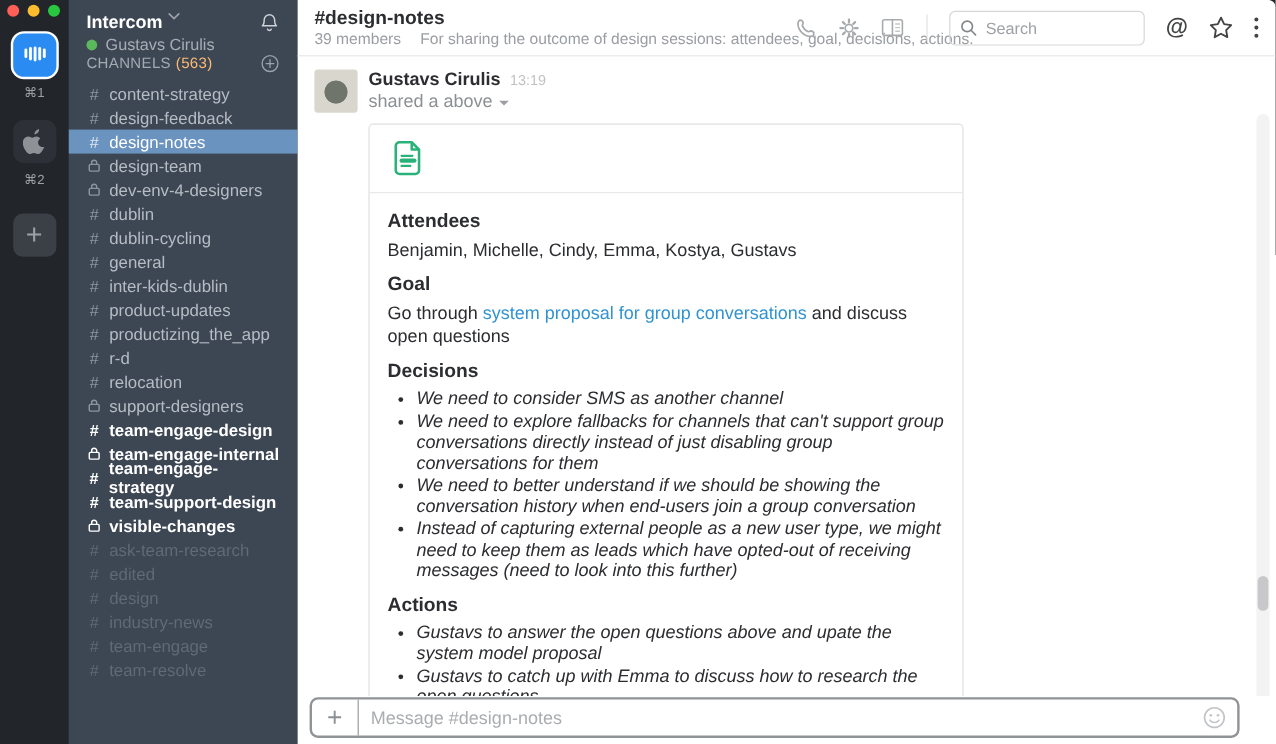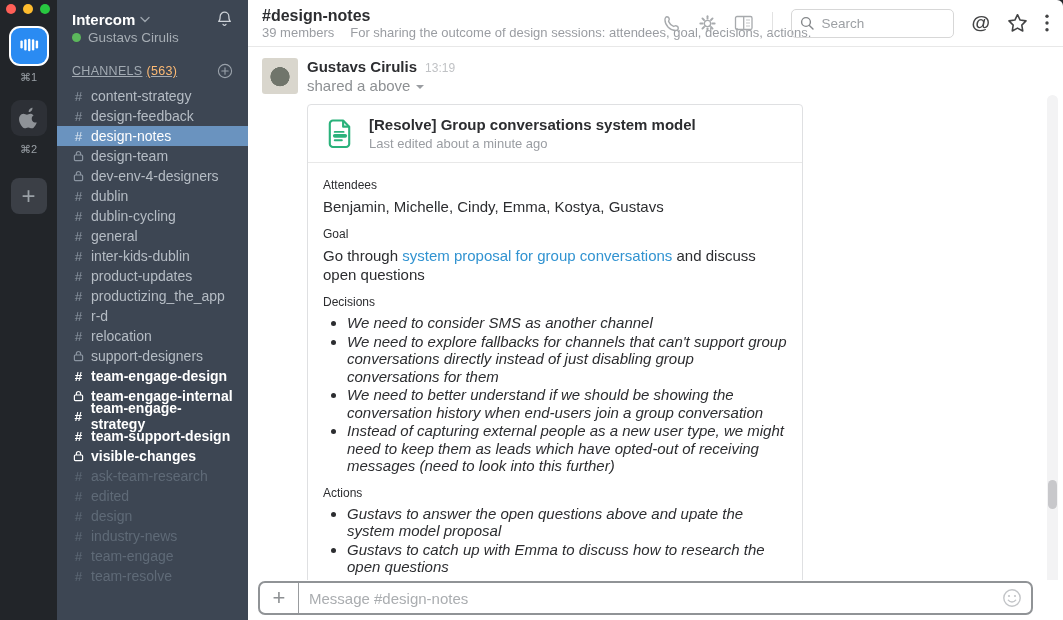--- a/index.html
+++ b/index.html
@@ -16,27 +16,27 @@
   .ws-icon { width:36px; height:36px; border-radius:9px; background:#2a8bf2;
              box-shadow:0 0 0 2px #ffffff; display:flex; align-items:center; justify-content:center; }
   .rail-badge { color:#9aa0a6; font-size:11px; margin-top:7px; text-align:center; }
   .apple-icon { margin-top:16px; width:36px; height:36px; border-radius:9px; background:#2d3036;
                 display:flex; align-items:center; justify-content:center; }
   .add-ws { margin-top:22px; width:36px; height:36px; border-radius:8px; background:#3b3f46;
             color:#9aa0a6; font-size:24px; font-weight:300; display:flex; align-items:center; justify-content:center; }
 
   
   .sidebar { width:191px; flex:0 0 191px; background:#3d4653; color:#b5bcc4; padding-top:10px; overflow:hidden; }
-  .team-row { display:flex; align-items:center; padding:0 15px; }
+  .team-row { display:flex; align-items:flex-start; padding:0 15px; }
   .team-name { color:#fff; font-weight:bold; font-size:15px; }
   .team-caret { margin-left:5px; color:#9aa2ab; }
   .bell { margin-left:auto; color:#cdd2d8; }
   .user-row { display:flex; align-items:center; padding:2px 15px 0; font-size:13.5px; color:#a6adb4; }
   .presence-dot { width:9px; height:9px; border-radius:50%; background:#5cb85c; margin-right:7px; }
-  .channels-head { display:flex; align-items:center; padding:0 15px; margin-top:18px; font-size:12.5px; color:#a2aab2; letter-spacing:.3px;text-decoration:underline; }
+  .channels-head { display:flex; align-items:center; padding:0 15px; font-size:12.5px; color:#a2aab2; letter-spacing:.3px; }
   .channels-count { color:#fdba74; margin-left:4px; }
   .plus-circle { margin-left:auto; color:#9aa2ab; }
   .chan-list { margin-top:7px; }
   .chan { display:flex; align-items:center; height:20px; padding:0 15px; font-size:14px; color:#b5bcc4; cursor:pointer; }
   .chan-prefix { width:13px; margin-right:6px; color:#8b95a1; font-size:13.5px; text-align:center; display:flex; align-items:center; justify-content:center; }
   .chan.active { background:#6a93bf; color:#ffffff; }
   .chan.active .chan-prefix { color:#dbe6f1; }
   .chan.unread { color:#ffffff; font-weight:bold; }
   .chan.unread .chan-prefix { color:#ffffff; }
   .chan.muted { color:#5f6a77; }
@@ -69,21 +69,21 @@
   .caret-down { width:0; height:0; border-left:4px solid transparent; border-right:4px solid transparent; border-top:4px solid #9a9da1; margin-left:6px; margin-top:2px; }
 
   
   .post-card { width:496px; border:1px solid #dfe0e2; border-radius:4px; margin-top:9px; background:#fff; }
   .post-head { display:flex; align-items:center; padding:11px 15px; }
   .post-head-text { margin-left:12px; }
   .post-title { font-size:15px; font-weight:bold; color:#2c2d30; line-height:18px; }
   .post-edited { font-size:13px; color:#9a9da2; margin-top:2px; }
   .post-divider { border-top:1px solid #e8e8e8; }
   .post-content { padding:4px 15px 13px; font-size:15px; color:#2c2d30; }
-  .post-content h4 { font-size:12px; font-weight:normal; margin:11px 0 5px; }
+  .post-content h4 { font-size:16px; font-weight:bold; margin:11px 0 5px; }
   .post-content p { line-height:19px; }
   .post-content ul { margin:2px 0 0 24px;font-style:italic; }
   .post-content li { line-height:17.5px; margin-bottom:1px; }
   a.slack-link { color:#3193d1; text-decoration:none; }
 
   
   .composer-zone { flex:0 0 40px; padding:1px 30px 4px 10px; }
   .composer { height:34px; border:2px solid #90939
 
 6; border-radius:7px; display:flex; align-items:center; background:#fff; }
@@ -378,24 +378,20 @@
 
           <div class="post-card">
             <div class="post-head">
               <svg width="34" height="34" viewBox="0 0 24 24">
                 <path d="M7 2.5h7.2l4.3 4.3V19a2.2 2.2 0 01-2.2 2.2H7A2.2 2.2 0 014.8 19V4.7A2.2 2.2 0 017 2.5z" fill="none" stroke="#2ab27b" stroke-width="1.5" stroke-linejoin="round"></path>
                 <path d="M14.2 2.5v4.3h4.3" fill="none" stroke="#2ab27b" stroke-width="1.5" stroke-linejoin="round"></path>
                 <path d="M8.3 10.5h6.2" stroke="#2ab27b" stroke-width="1.4" stroke-linecap="round"></path>
                 <path d="M8.3 13.3h7.4" stroke="#2ab27b" stroke-width="2.6" stroke-linecap="round"></path>
                 <path d="M8.3 16.4h5" stroke="#2ab27b" stroke-width="1.4" stroke-linecap="round"></path>
               </svg>
-              <div class="post-head-text">
-                <div class="post-title">[Resolve] Group conversations system model</div>
-                <div class="post-edited">Last edited about a minute ago</div>
-              </div>
             </div>
             <div class="post-divider"></div>
             <div class="post-content">
               <h4>Attendees</h4>
               <p>Benjamin, Michelle, Cindy, Emma, Kostya, Gustavs</p>
               <h4>Goal</h4>
               <p><span>Go through </span><a href="#" class="slack-link">system proposal for group conversations</a><span> and discuss open questions</span></p>
               <h4>Decisions</h4>
               <ul>
                 <li>We need to consider SMS as another channel</li>

